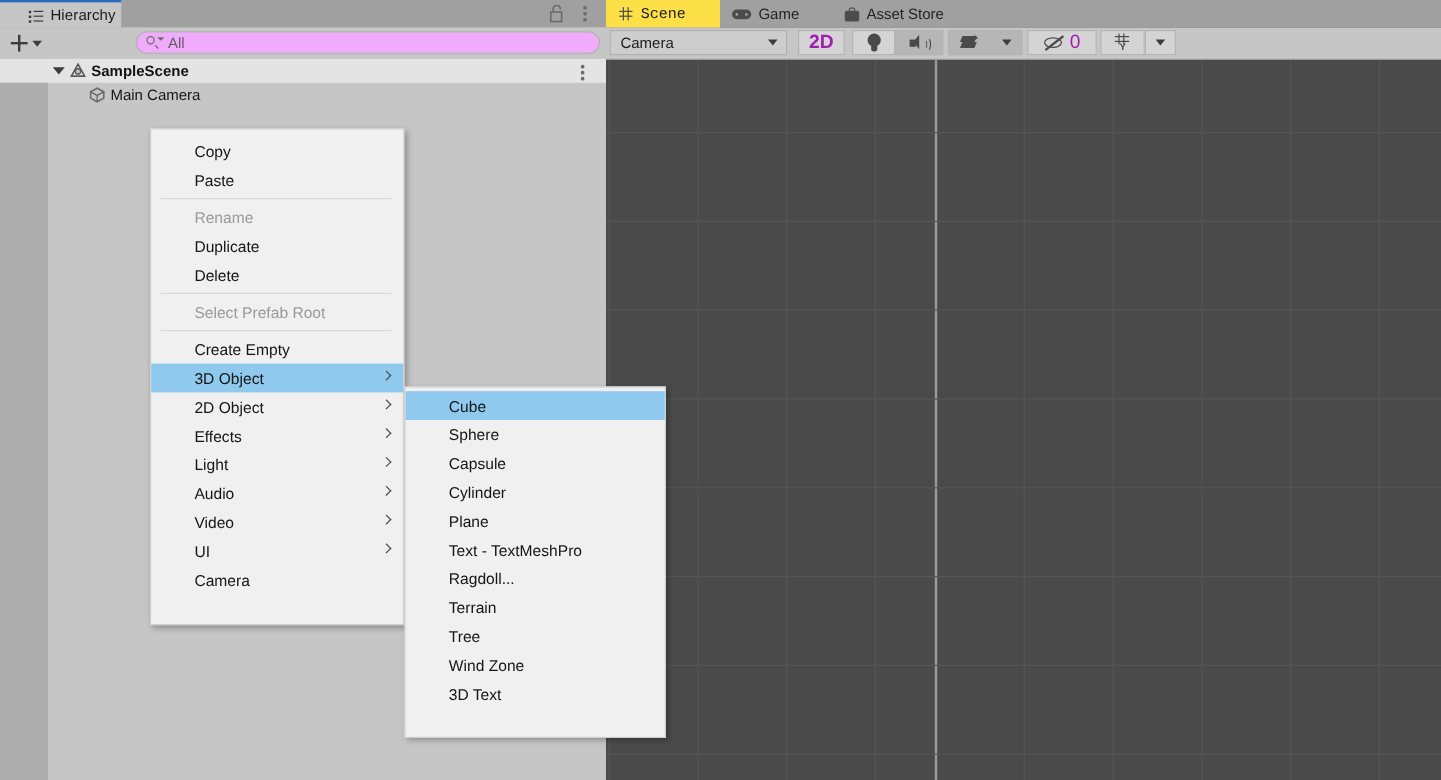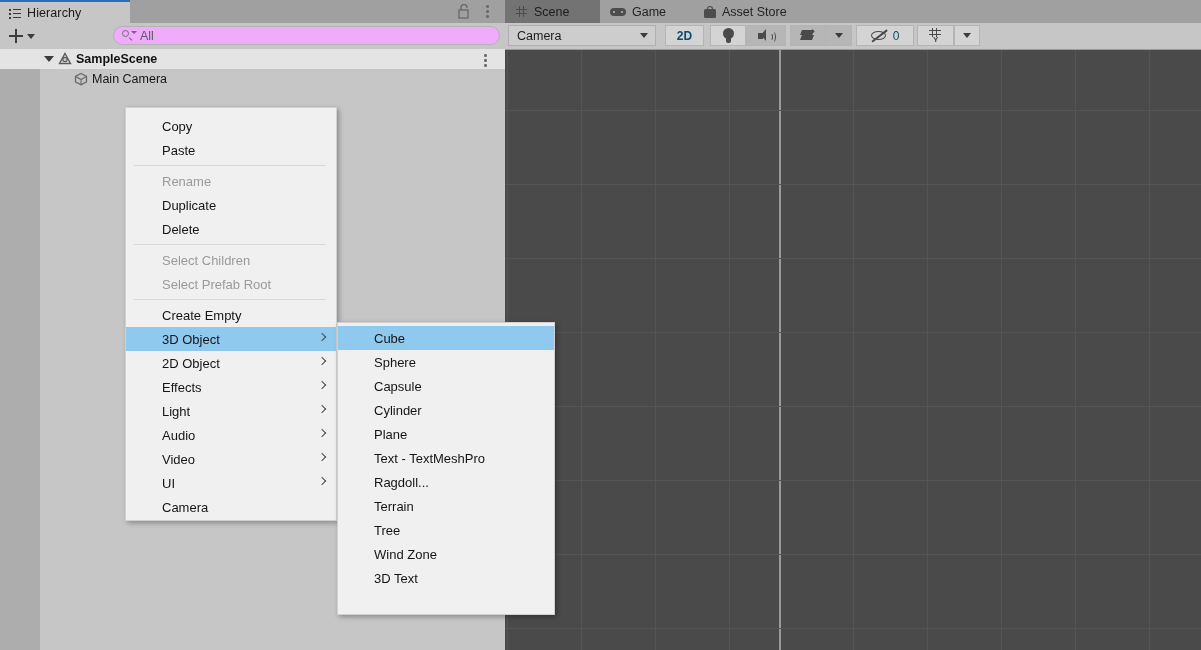--- a/index.html
+++ b/index.html
@@ -15,25 +15,25 @@
   
   .hierarchy-panel {
     position: absolute; left: 0; top: 0; width: 505px; height: 650px;
     background: #c6c6c6;
   }
   .h-tabstrip {
     position: absolute; left: 0; top: 0; width: 505px; height: 23px;
     background: #a0a0a0;
   }
   .h-tab {
-    position: absolute; left: 0; top: 0; width: 130px; height: 23px;
+    position: absolute; left: 0; top: 0; width: 101px; height: 23px;
     background: #c6c6c6;
     border-top: 2px solid #2a6ebb;
     box-sizing: border-box;
-    display: flex; align-items: center; padding-left: 9px;
+    display: flex; align-items: center; padding-left: 24px;
   }
   .h-tab .tab-label {
     font-size: 12.5px; color: #1a1a1a; margin-left: 6px; letter-spacing: .1px;
   }
   .hier-icon { width: 12px; height: 12px; display: inline-block; position: relative; }
   .hier-icon i {
     position: absolute; background: #3b3b3b;
   }
   .hier-icon i.l1 { left: 0; top: 2px; width: 2px; height: 2px; }
   .hier-icon i.l2 { left: 0; top: 6px; width: 2px; height: 2px; }
@@ -121,21 +121,21 @@
     position: absolute; left: 505px; top: 0; width: 696px; height: 650px;
     background: #4a4a4a;
   }
   .s-tabstrip {
     position: absolute; left: 0; top: 0; width: 696px; height: 23px; background: #a0a0a0;
   }
   .s-tab {
     position: absolute; top: 0; height: 23px; display: flex; align-items: center;
     padding: 0 11px 0 10px; box-sizing: border-box; gap: 6px;
   }
-  .s-tab.active { background: #737373; }
+  .s-tab.active { background: #fde047; font-family: Liberation Mono, monospace; }
   .s-tab .lbl { font-size: 12.5px; color: #1b1b1b; }
   .s-tab.inactive .lbl { color: #232323; }
 
   .hash-icon { position: relative; width: 13px; height: 13px; }
   .hash-icon i { position: absolute; background: #4c4c4c; }
   .hash-icon i.v1 { left: 3.5px; top: 1px; width: 1.4px; height: 11px; }
   .hash-icon i.v2 { left: 8px; top: 1px; width: 1.4px; height: 11px; }
   .hash-icon i.h1 { left: 1px; top: 4px; width: 11px; height: 1.4px; }
   .hash-icon i.h2 { left: 1px; top: 8px; width: 11px; height: 1.4px; }
 
@@ -165,21 +165,21 @@
     background: #cdcdcd; border: 1px solid #b0b0b0; box-sizing: border-box;
     display: flex; align-items: center; justify-content: space-between; padding: 0 7px 0 8px;
   }
   .shaded-dd .lbl { font-size: 12.5px; color: #1c1c1c; }
   .tb-btn {
     position: absolute; top: 2px; height: 21px; box-sizing: border-box;
     display: flex; align-items: center; justify-content: center;
     background: #d4d4d4; border: 1px solid #b4b4b4; gap: 4px;
   }
   .tb-btn.pressed { background: #b6b6b6; }
-  .tb-btn .lbl { font-size: 12px; color: #0c4a6e; font-weight: bold; }
+  .tb-btn .lbl { font-size: 16px; color: #a21caf; font-weight: bold; }
 
   .bulb { position: relative; width: 11px; height: 15px; }
   .bulb .top { position: absolute; left: 0; top: 0; width: 11px; height: 11px; background: #4a4a4a; border-radius: 50%; }
   .bulb .base { position: absolute; left: 3px; top: 9.5px; width: 5px; height: 5px; background: #4a4a4a; border-radius: 0 0 2px 2px; }
 
   .speaker { position: relative; width: 16px; height: 13px; }
   .speaker .box { position: absolute; left: 0; top: 3.5px; width: 5px; height: 6px; background: #4a4a4a; }
   .speaker .cone {
     position: absolute; left: 3px; top: 0; width: 0; height: 0;
     border-top: 6.5px solid transparent; border-bottom: 6.5px solid transparent; border-right: 5px solid #4a4a4a;
@@ -450,23 +450,20 @@
       <span>Rename</span>
     </div>
     <div class="ctx-item">
       <span>Duplicate</span>
     </div>
     <div class="ctx-item">
       <span>Delete</span>
     </div>
     <div class="ctx-sep"></div>
     <div class="ctx-item disabled">
-      <span>Select Children</span>
-    </div>
-    <div class="ctx-item disabled">
       <span>Select Prefab Root</span>
     </div>
     <div class="ctx-sep"></div>
     <div class="ctx-item">
       <span>Create Empty</span>
     </div>
     <div class="ctx-item selected">
       <span>3D Object</span>
       <span class="arrow"></span>
     </div>

